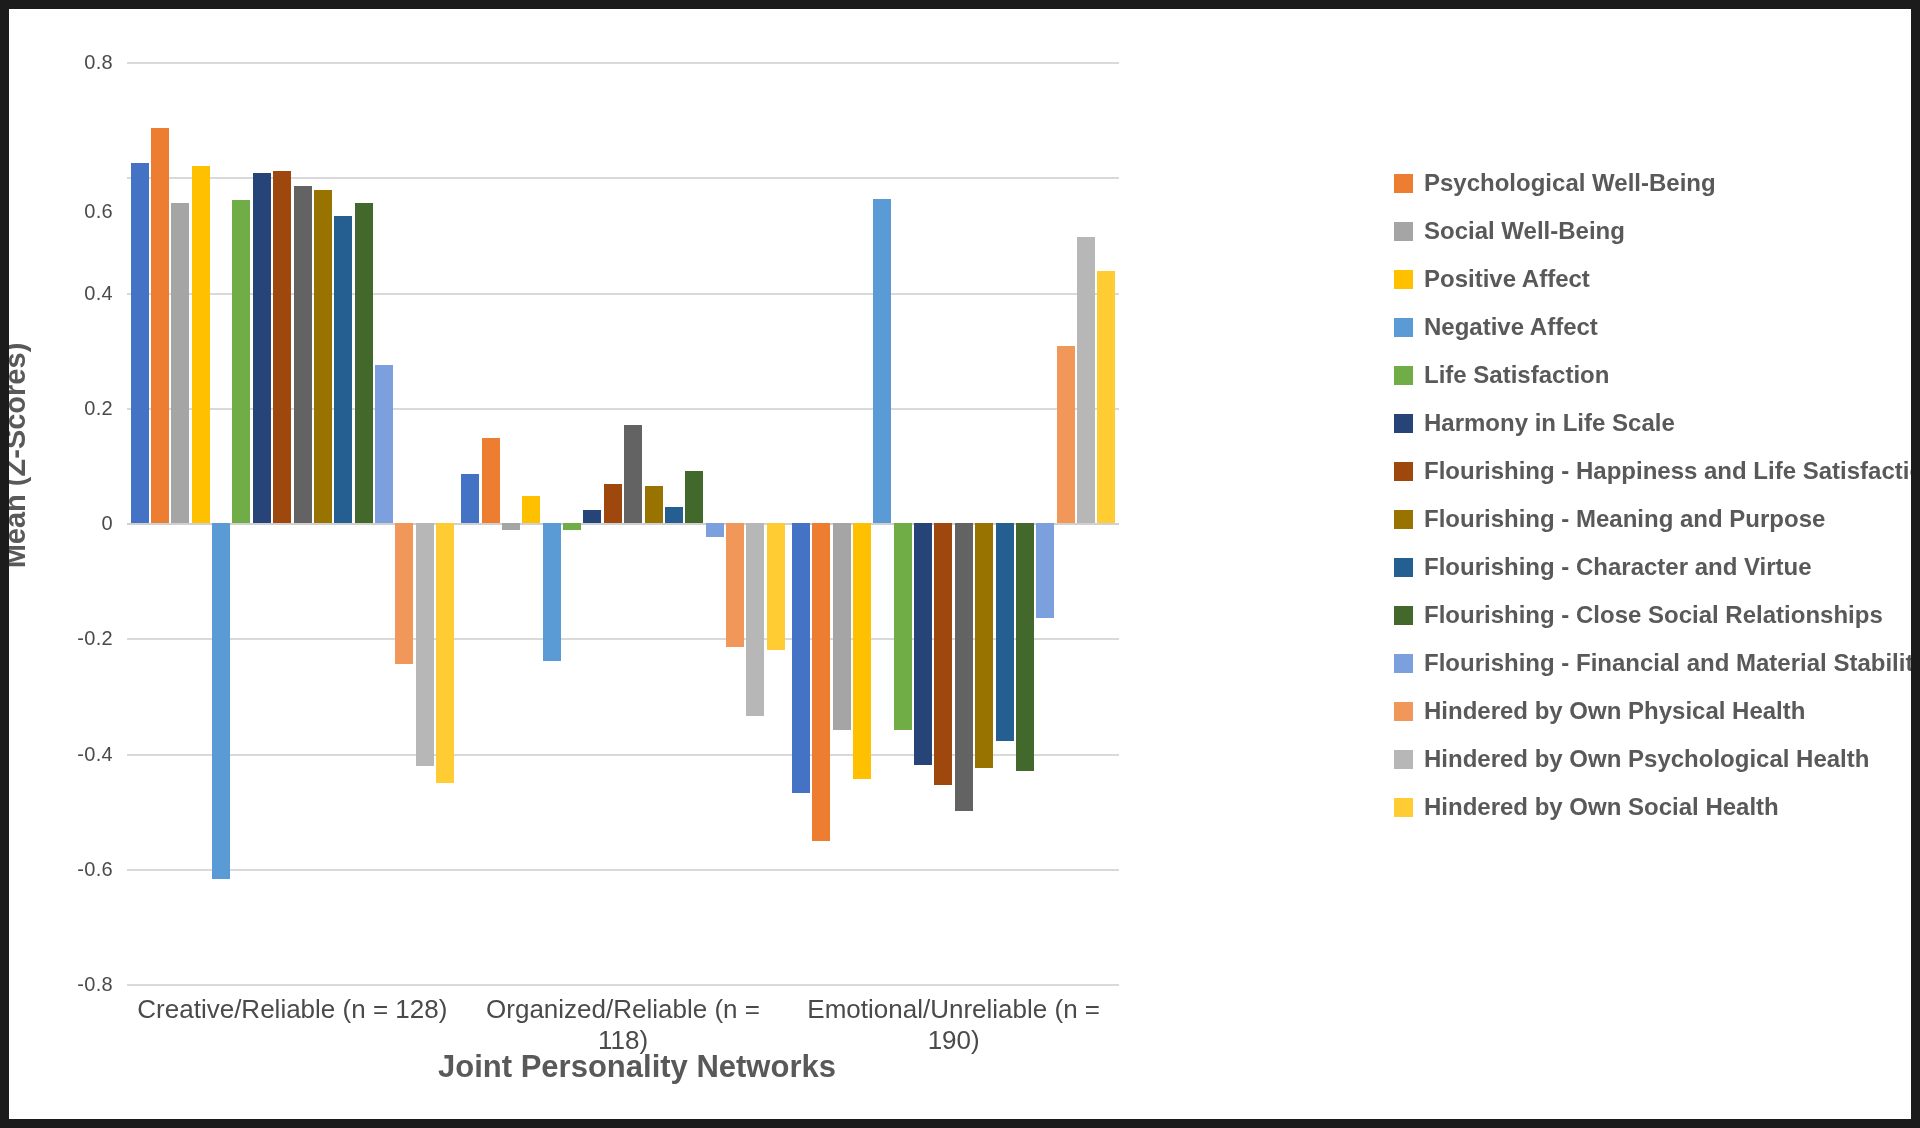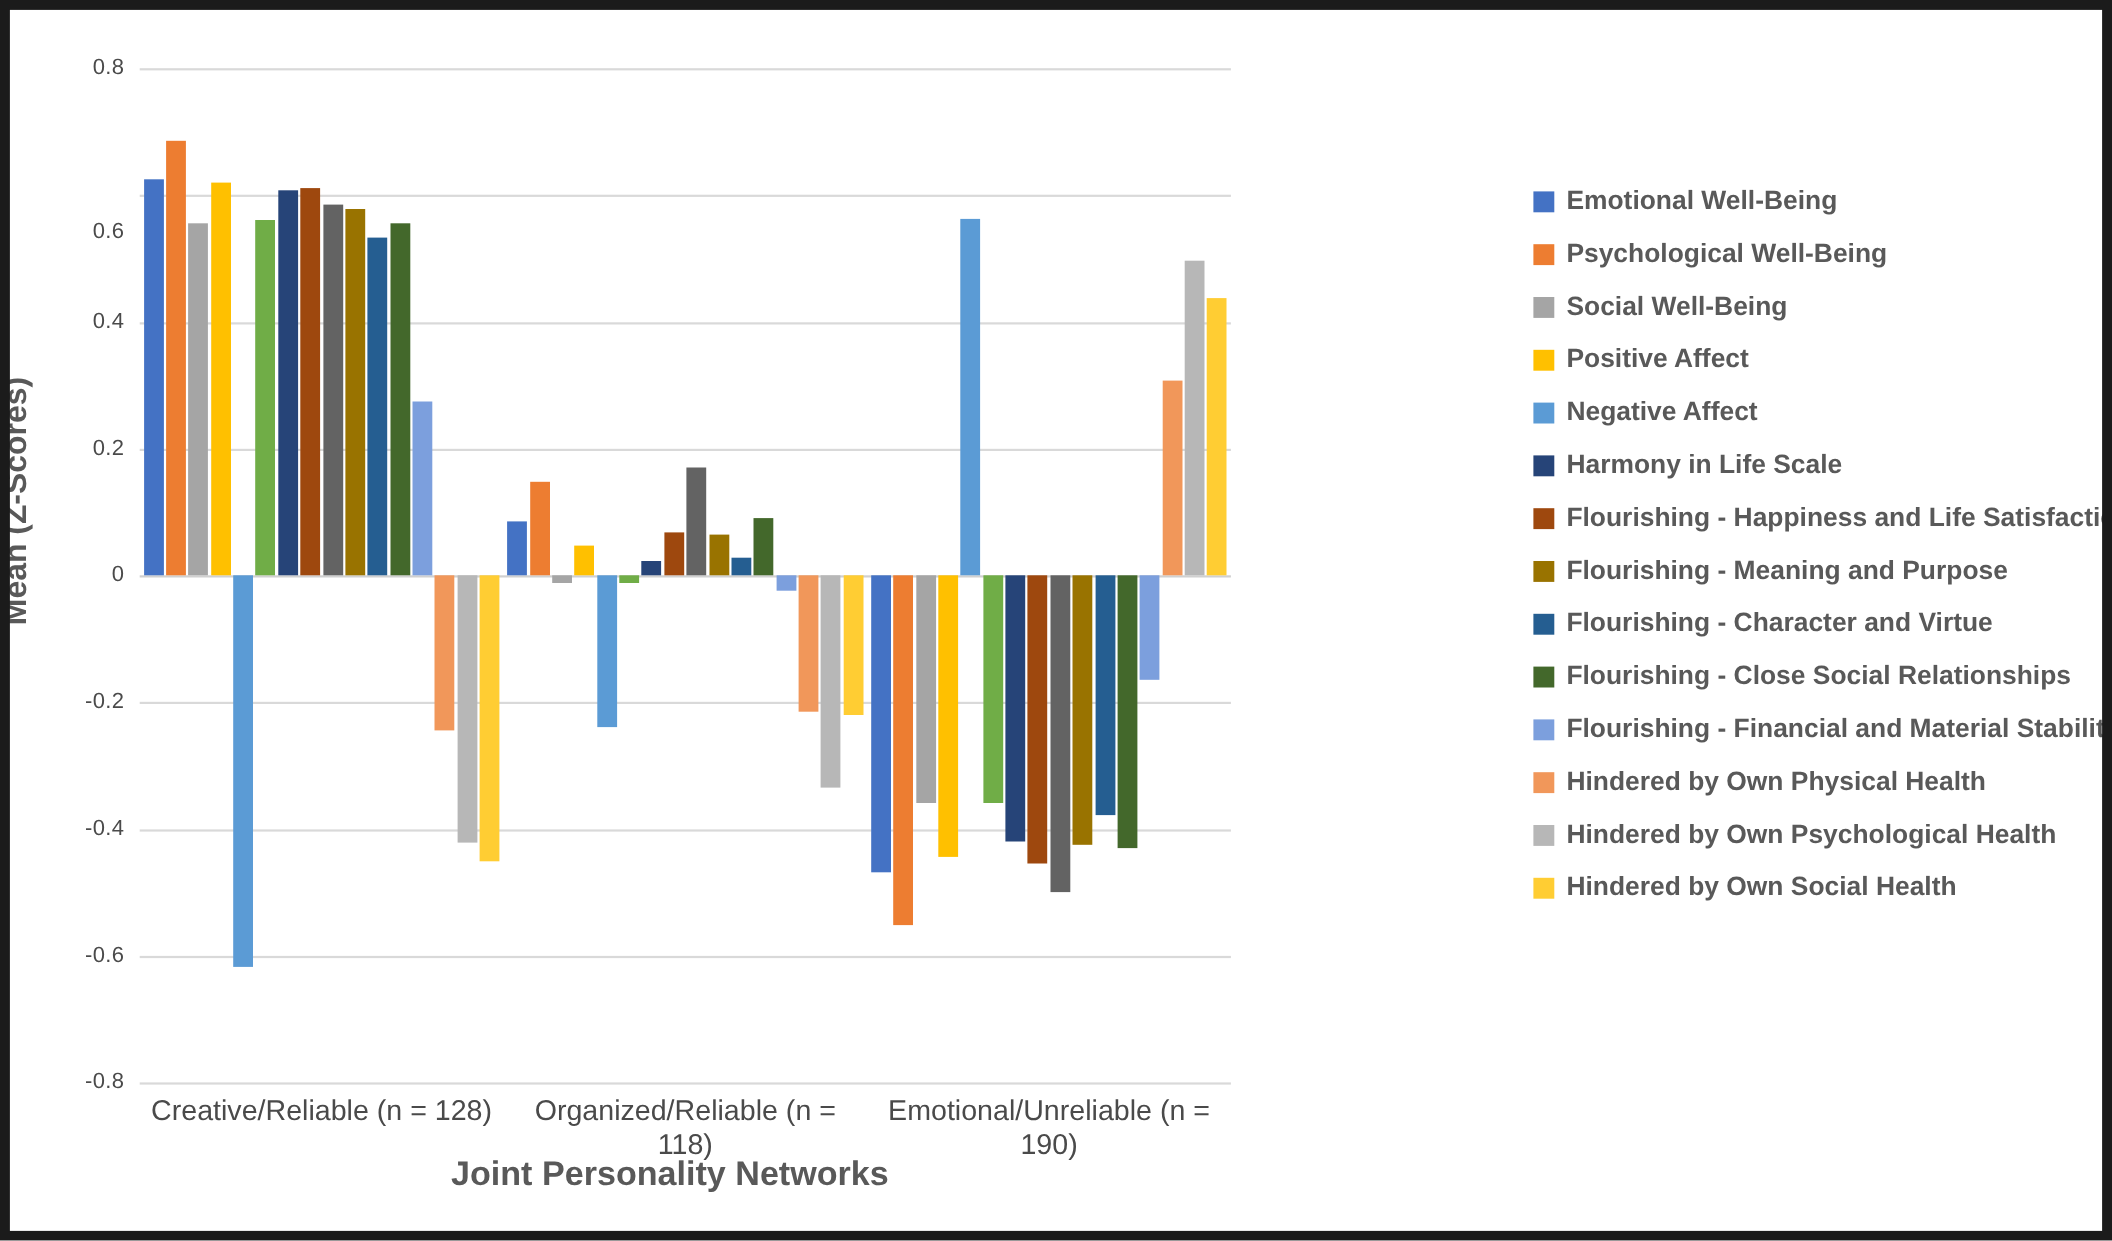--- a/index.html
+++ b/index.html
@@ -84,21 +84,21 @@
     top: 430px;
     width: 560px;
     text-align: center;
     font-size: 29px;
     font-weight: bold;
     color: #595959;
     transform: rotate(-90deg);
   }
   .axis-title-x {
     position: absolute;
-    left: 104px;
+    left: 132px;
     top: 1040px;
     width: 992px;
     text-align: center;
     font-size: 31px;
     font-weight: bold;
     color: #595959;
   }
 
   .groups {
     position: absolute;
@@ -371,38 +371,38 @@
           <div class="xlabel">Creative/Reliable (n = 128)</div>
           <div class="xlabel">Organized/Reliable (n = 118)</div>
           <div class="xlabel">Emotional/Unreliable (n = 190)</div>
         </div>
 
       <div class="axis-title-x">Joint Personality Networks</div>
     </div>
 
     <div class="legend" id="legend">
         <div class="legend-item">
-          <span class="legend-swatch" style="background: rgb(68, 114, 196);"></span>
-          <span class="legend-label">Emotional Well-Being</span>
-        </div>
-        <div class="legend-item">
           <span class="legend-swatch" style="background: rgb(237, 125, 49);"></span>
           <span class="legend-label">Psychological Well-Being</span>
         </div>
         <div class="legend-item">
           <span class="legend-swatch" style="background: rgb(165, 165, 165);"></span>
           <span class="legend-label">Social Well-Being</span>
         </div>
         <div class="legend-item">
           <span class="legend-swatch" style="background: rgb(255, 192, 0);"></span>
           <span class="legend-label">Positive Affect</span>
         </div>
         <div class="legend-item">
           <span class="legend-swatch" style="background: rgb(91, 155, 213);"></span>
           <span class="legend-label">Negative Affect</span>
+        </div>
+        <div class="legend-item">
+          <span class="legend-swatch" style="background: rgb(112, 173, 71);"></span>
+          <span class="legend-label">Life Satisfaction</span>
         </div>
         <div class="legend-item">
           <span class="legend-swatch" style="background: rgb(38, 68, 120);"></span>
           <span class="legend-label">Harmony in Life Scale</span>
         </div>
         <div class="legend-item">
           <span class="legend-swatch" style="background: rgb(158, 72, 14);"></span>
           <span class="legend-label">Flourishing - Happiness and Life Satisfaction</span>
         </div>
         <div class="legend-item">

